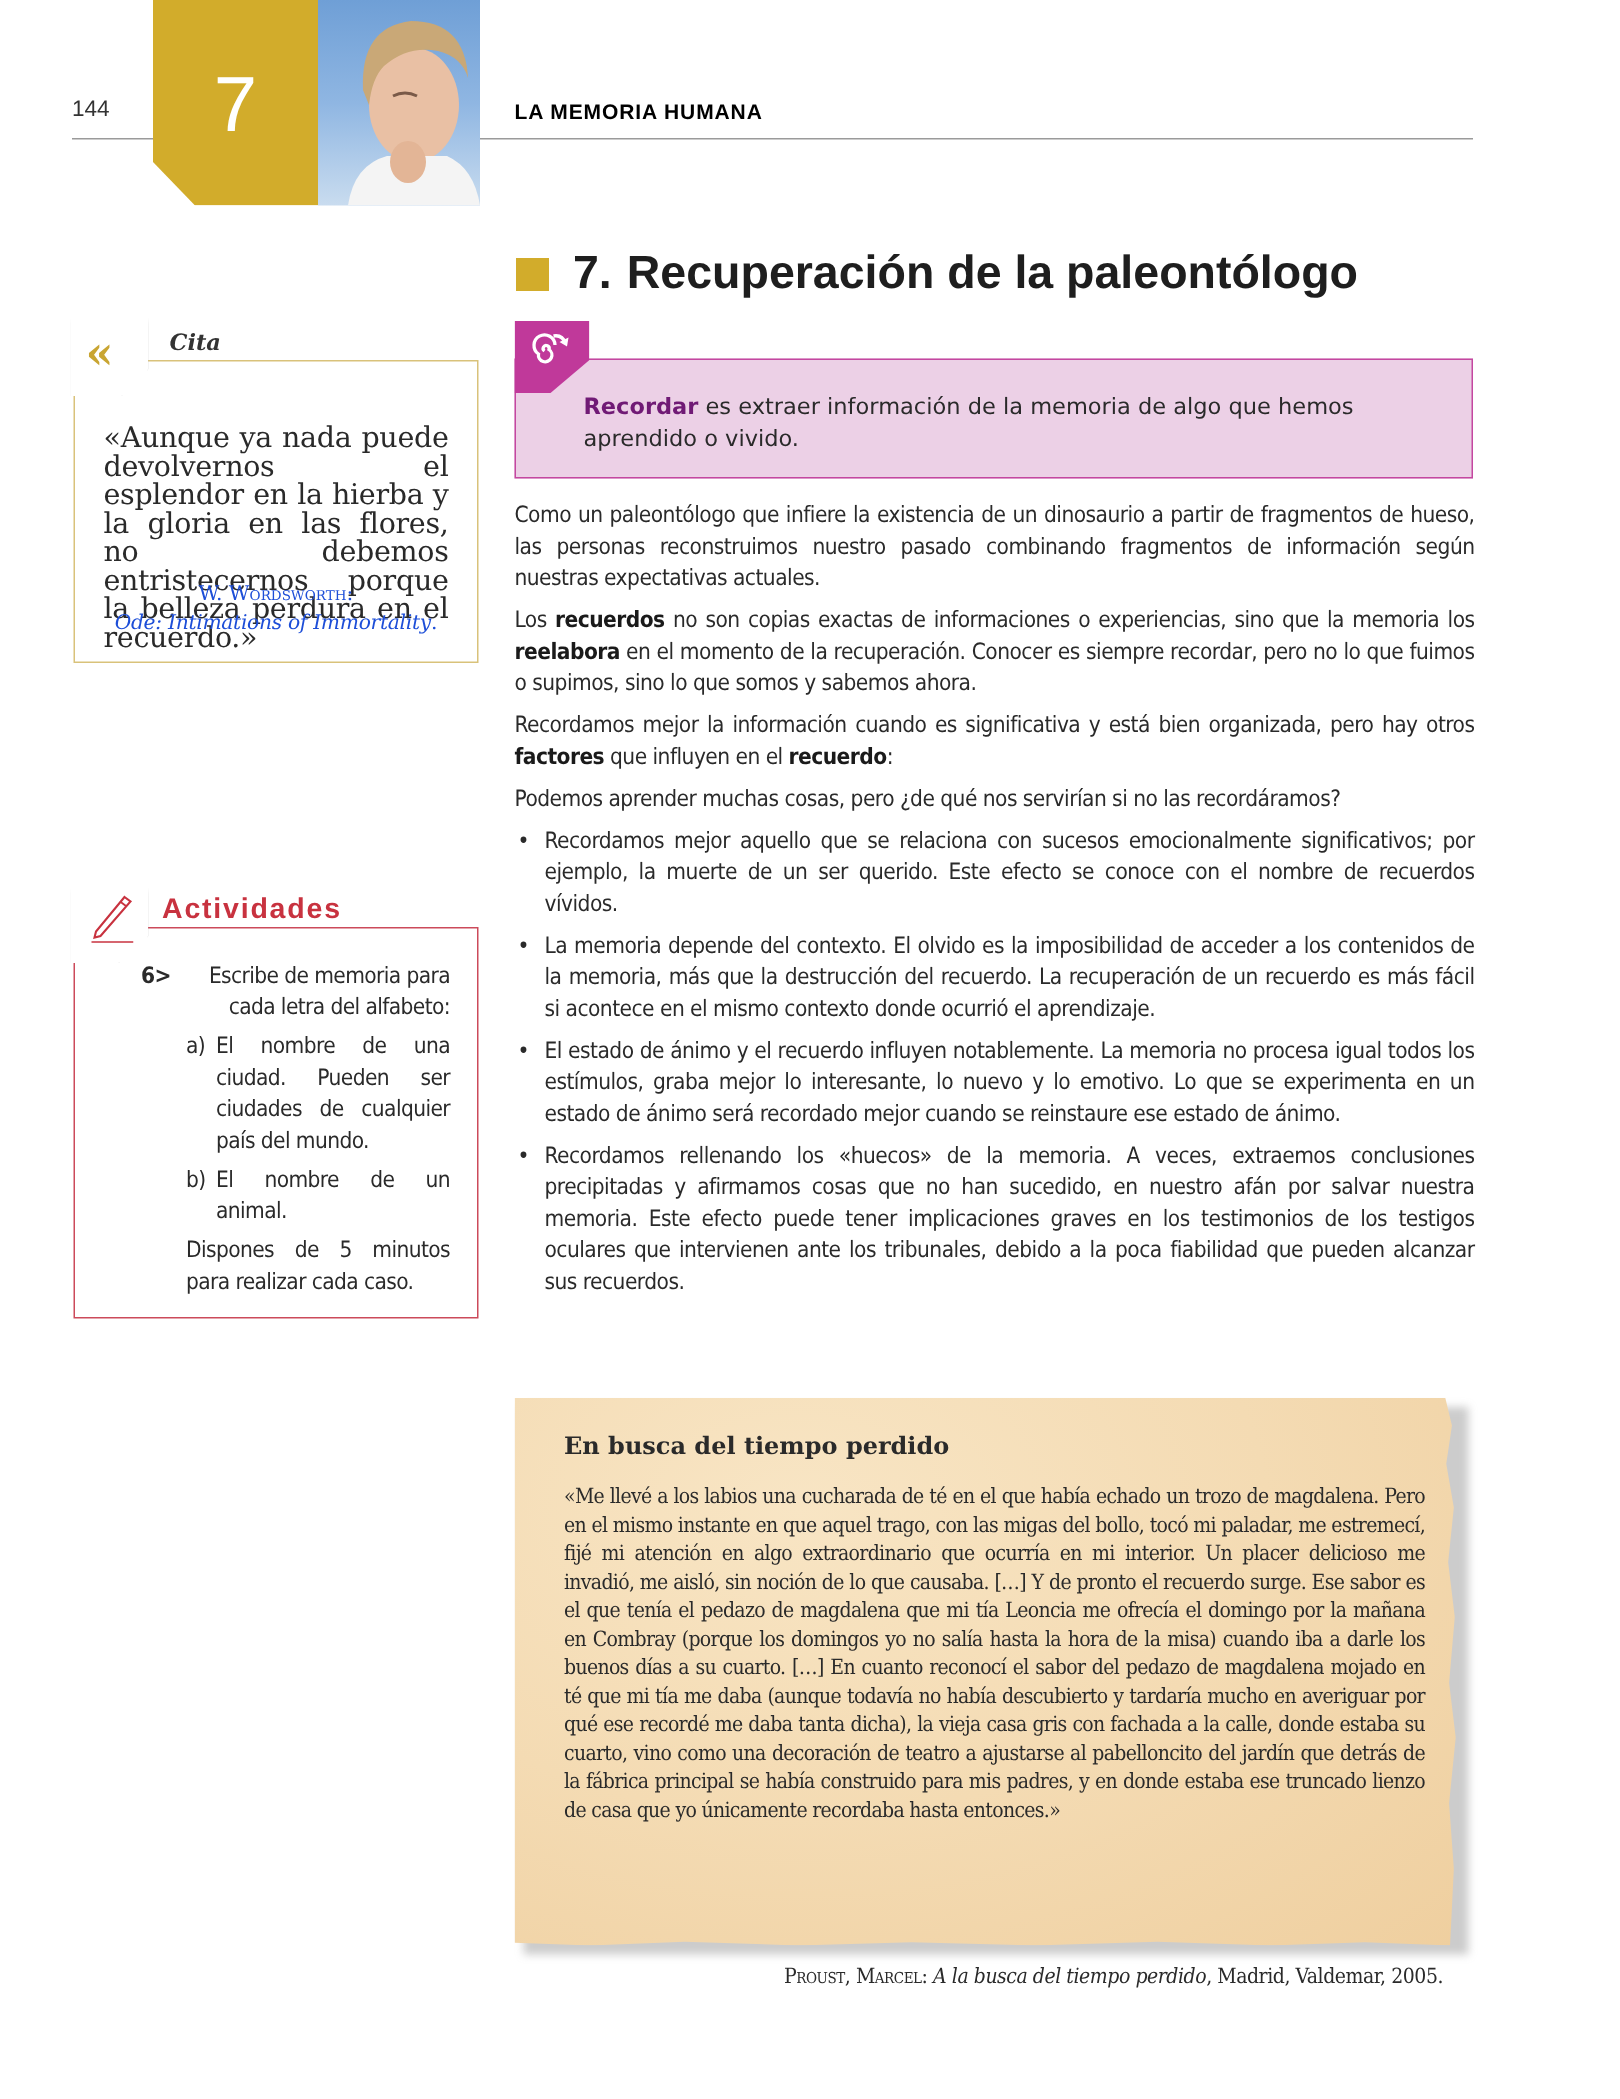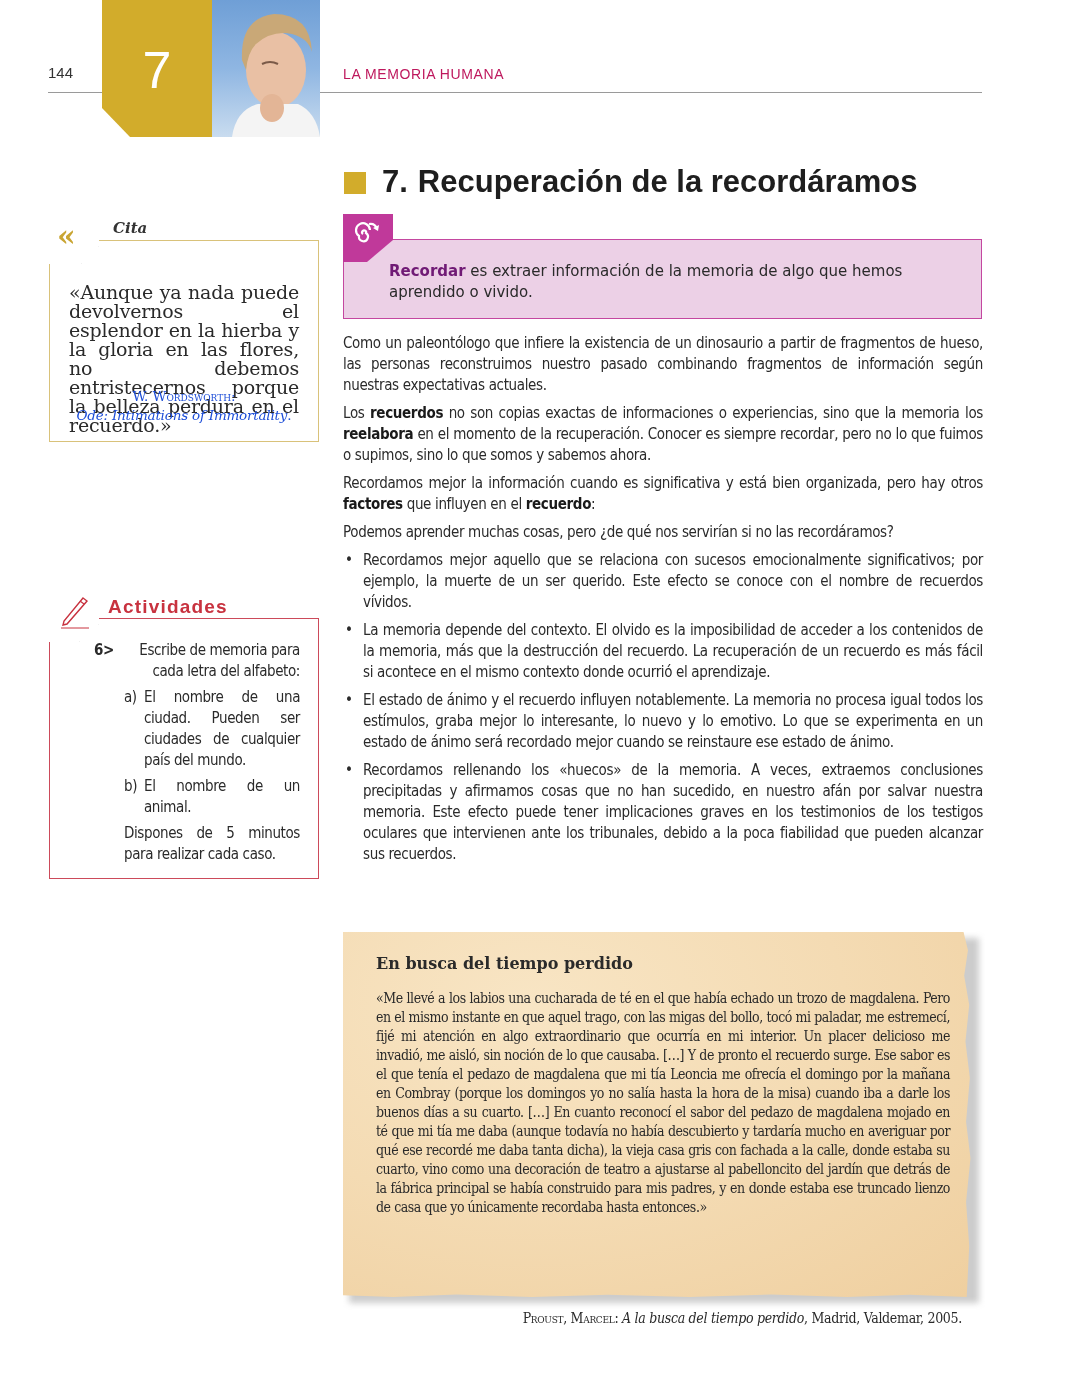--- a/index.html
+++ b/index.html
@@ -9,22 +9,22 @@
   
   .page-number { position: absolute; left: 48px; top: 64px; font-size: 15px; color: #333; font-family: "Liberation Sans", sans-serif; }
   .header-rule-left { position: absolute; left: 48px; top: 92px; width: 54px; height: 1px; background: #9a9a9a; }
   .header-rule-right { position: absolute; left: 320px; top: 92px; width: 662px; height: 1px; background: #9a9a9a; }
   .chapter-tab { position: absolute; left: 102px; top: 0; width: 110px; height: 137px; background: #d2ac2b;
      clip-path: polygon(0 0, 100% 0, 100% 100%, 28px 100%, 0 108px); }
   .chapter-number { position: absolute; left: 0; top: 42px; width: 110px; text-align: center; color: #fff;
      font-family: "Liberation Sans", sans-serif; font-size: 52px; line-height: 56px; }
   .chapter-photo { position: absolute; left: 212px; top: 0; width: 108px; height: 137px; overflow: hidden;
      background: linear-gradient(180deg, #6f9fd6 0%, #8fb6e2 50%, #c9dcef 100%); }
-  .chapter-title { position: absolute; left: 343px; top: 66px; font-family: "Liberation Sans", sans-serif; font-weight: normal;
-     font-size: 14px; letter-spacing: 0.6px; color: #be185d; }
+  .chapter-title { position: absolute; left: 343px; top: 66px; font-family: "Liberation Sans", sans-serif; font-weight: bold;
+     font-size: 14px; letter-spacing: 0.6px; color: #000000; }
 
   
   .section-square { position: absolute; left: 344px; top: 172px; width: 22px; height: 22px; background: #d2ac2b; }
   .section-title { position: absolute; left: 382px; top: 164px; font-family: "Liberation Sans", sans-serif; font-weight: bold;
      font-size: 31px; color: #1e1e1e; }
   .section-title .num { margin-right: 10px; }
 
   
   .def-box { position: absolute; left: 343px; top: 239px; width: 639px; height: 80px; background: #ecd0e6; border: 1px solid #c447a0; }
   .def-icon { position: absolute; left: 343px; top: 214px; width: 50px; height: 48px; background: #c0399a;
@@ -103,21 +103,21 @@
     <path d="M20 137 Q24 110 46 104 L86 104 Q104 112 108 137 Z" fill="#f4f4f4"></path>
     <ellipse cx="60" cy="108" rx="12" ry="14" fill="#e3b596"></ellipse>
     <path d="M50 64 Q58 60 66 64" stroke="#7a5a48" stroke-width="2" fill="none"></path>
   </svg>
 </div>
 <div class="header-rule-right"></div>
 <div class="chapter-title">LA MEMORIA HUMANA</div>
 
 <div class="section-square"></div>
 <div class="section-title">
-  <span class="num">7.</span><span>Recuperación de la recordáramos</span>
+  <span class="num">7.</span><span>Recuperación de la paleontólogo</span>
 </div>
 
 <div class="def-box"></div>
 <div class="def-icon">
   <svg width="34" height="30" viewBox="0 0 34 30">
     <path d="M14 15 a2 2 0 1 1 3 -1 a4.5 4.5 0 1 1 -7 3 a7 7 0 1 1 11 -6" fill="none" stroke="#fff" stroke-width="2.2"></path>
     <path d="M20 5 Q26 4 28 10" fill="none" stroke="#fff" stroke-width="2.2"></path>
     <path d="M24 9 L29 12 L30 6 Z" fill="#fff"></path>
   </svg>
 </div>

